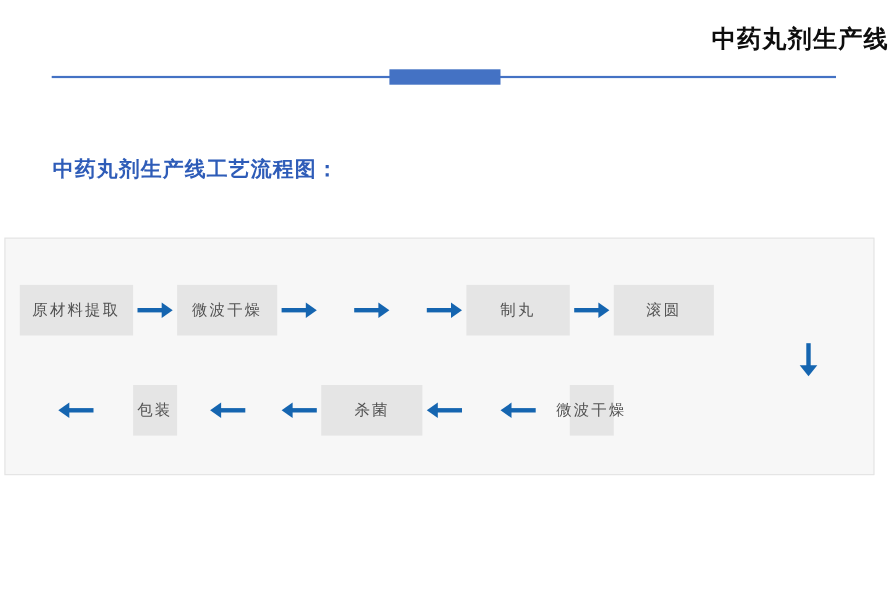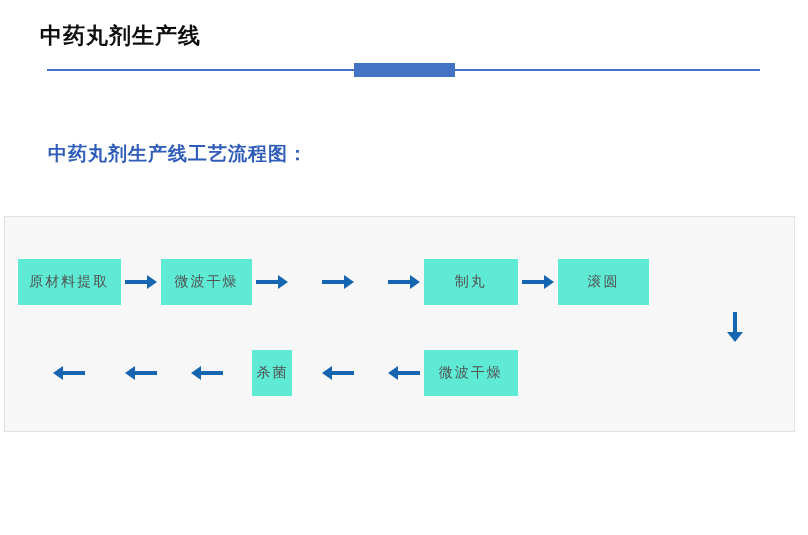--- a/index.html
+++ b/index.html
@@ -8,21 +8,21 @@
     position: relative;
     background: #ffffff;
     font-family: "Liberation Sans", "DejaVu Sans", sans-serif;
     overflow: hidden;
   }
 
   
   .page-title {
     position: absolute;
     top: 21px; left: 0; right: 0;
-    text-align: left;
+    text-align: right;
     font-size: 22px;
     font-weight: bold;
     color: #0d0d0d;
     letter-spacing: 1px;
     padding-left: 40px;
   }
   .divider-line {
     position: absolute;
     top: 69px; left: 47px;
     width: 713px; height: 2px;
@@ -55,21 +55,21 @@
     border: 1px solid #e3e3e3;
   }
   .flow-grid {
     display: grid;
     grid-template-columns: 1.12fr 40px 1fr 40px 1fr 40px 1.02fr 40px 1fr 40px 1fr;
     grid-template-rows: 33px 58px 33px;
     padding: 48px 13px 0 13px;
     align-items: center;
   }
   .flow-step {
-    background: #5eead4;
+    background: #e5e5e5;
     color: #525252;
     height: 46px;
     font-size: 14px;
     letter-spacing: 2px;
     display: flex;
     align-items: center;
     justify-content: center;
     white-space: nowrap;
   }
   .arrow-cell {
@@ -176,20 +176,21 @@
           <div class="head"></div>
         </div>
     </div>
 
     <div class="arrow-cell" style="grid-row:3">
       <div class="arrow-left">
           <div class="stem"></div>
           <div class="head"></div>
         </div>
     </div>
+    <div class="flow-step" style="grid-row:3">包装</div>
     <div class="arrow-cell" style="grid-row:3">
       <div class="arrow-left">
           <div class="stem"></div>
           <div class="head"></div>
         </div>
     </div>
     <div class="arrow-cell" style="grid-row:3">
       <div class="arrow-left">
           <div class="stem"></div>
           <div class="head"></div>

